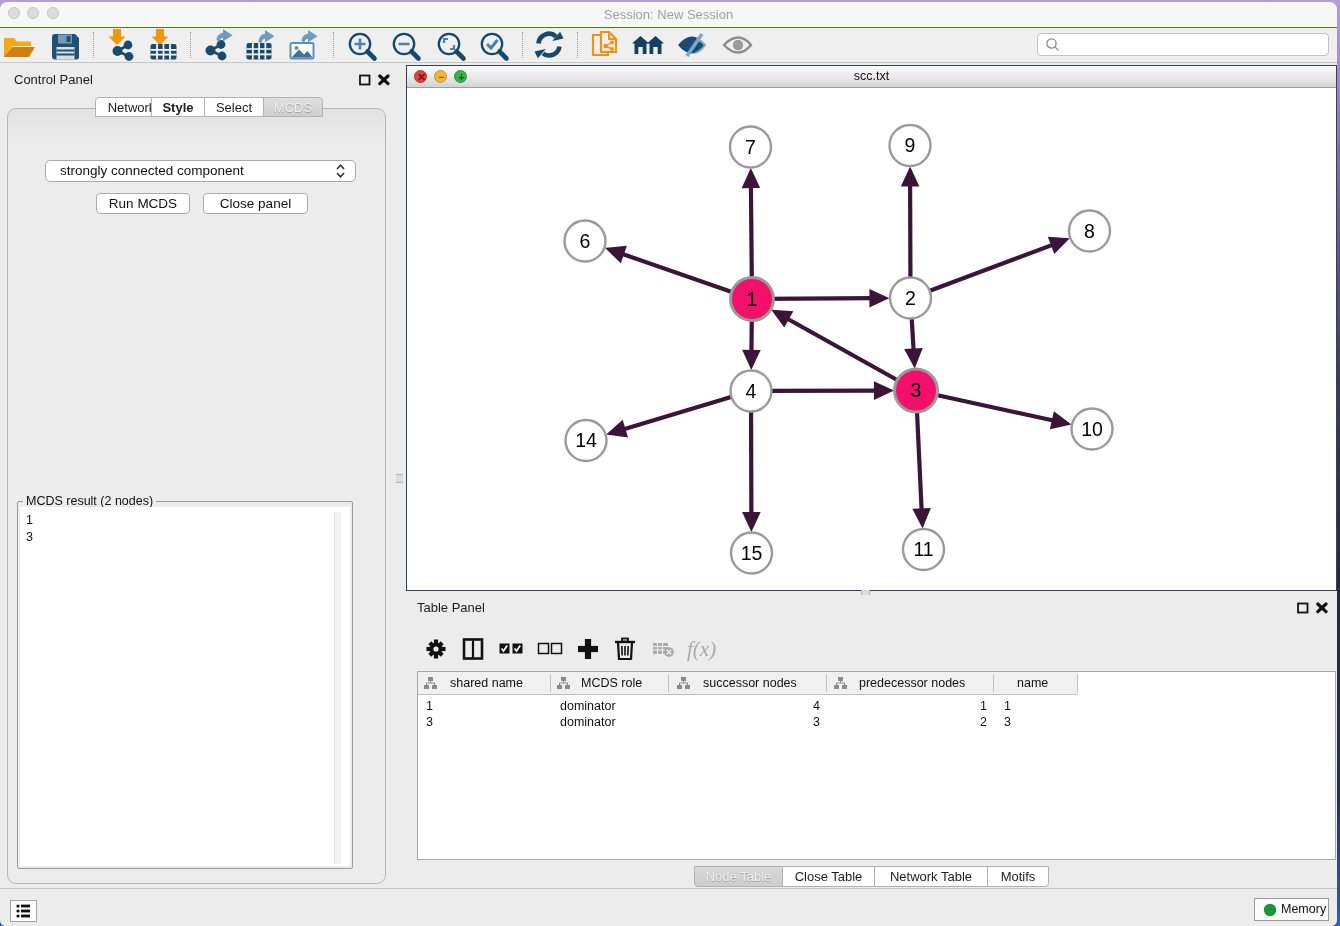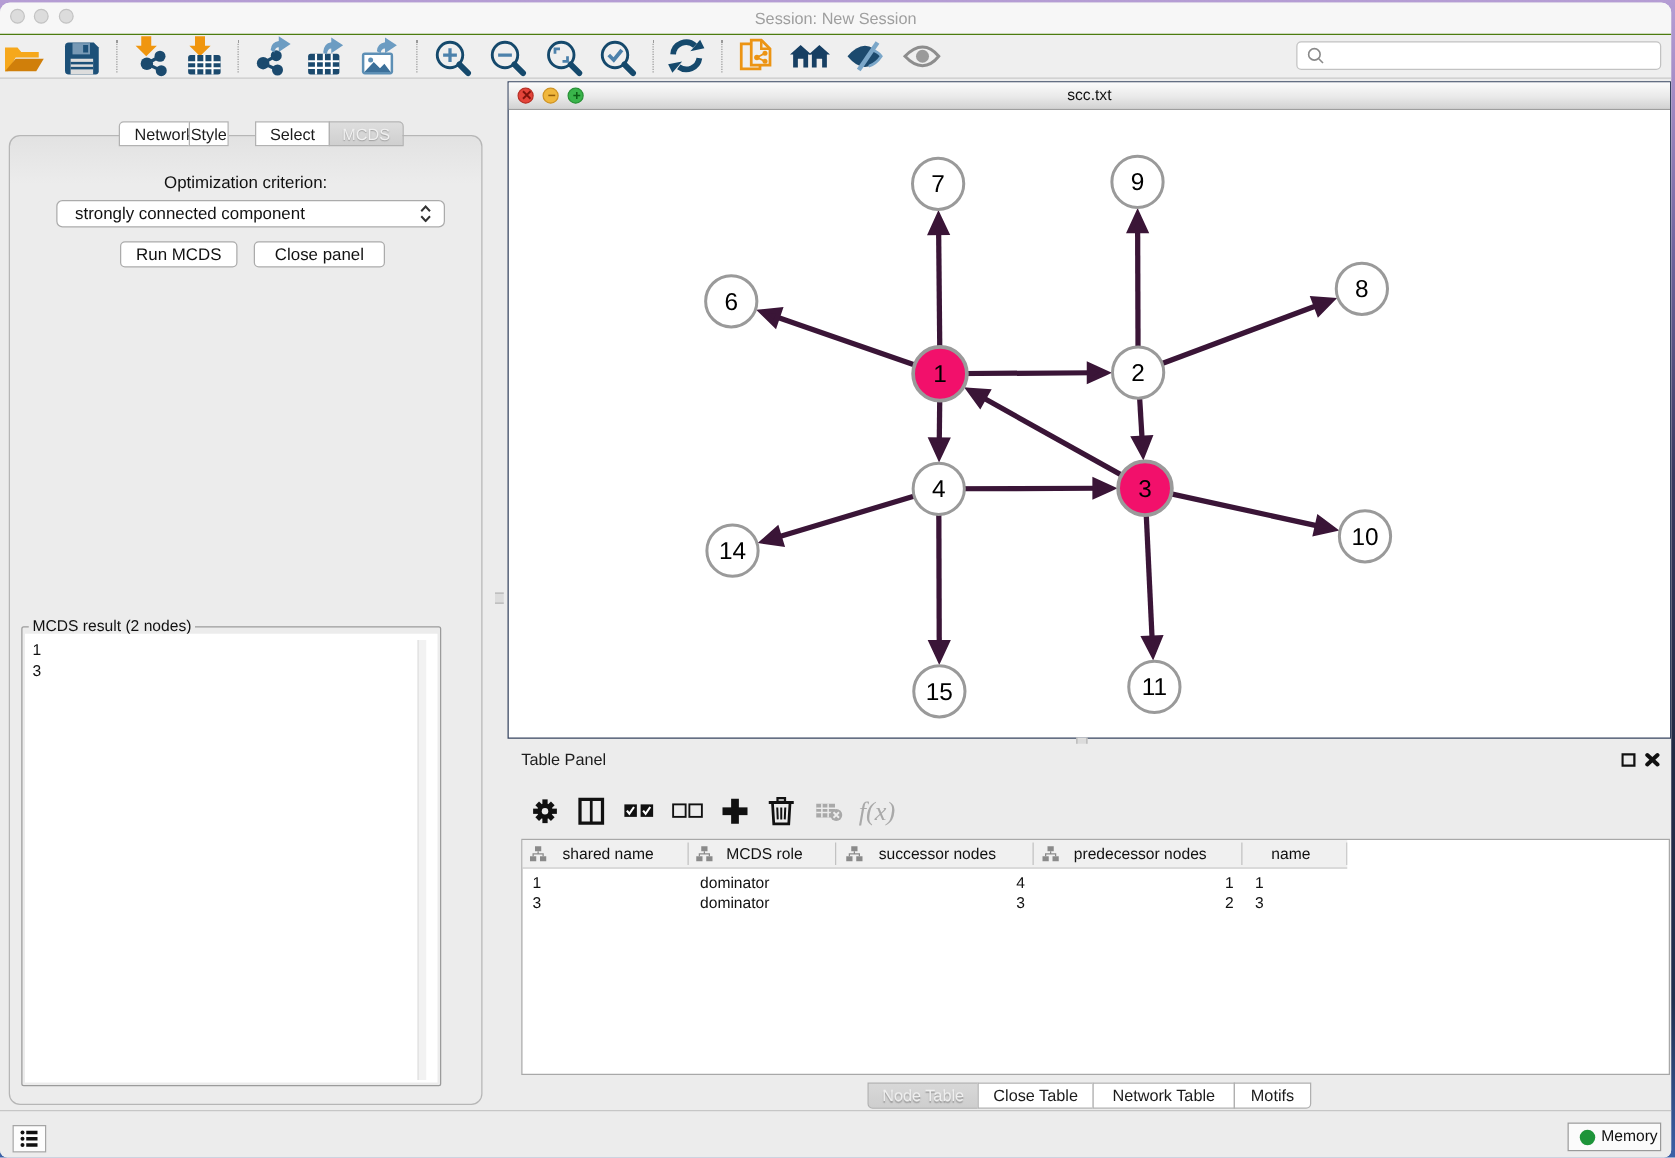--- a/index.html
+++ b/index.html
@@ -210,28 +210,34 @@
     <div class="tsep" style="left:522px"></div>
     <div class="tsep" style="left:577px"></div>
     <div class="search">
       <svg width="18" height="18" style="position:absolute;left:6px;top:2px" viewBox="0 0 18 18">
         <circle cx="7.5" cy="7.5" r="4.6" fill="none" stroke="#8a8a8a" stroke-width="1.3"></circle>
         <line x1="11" y1="11" x2="14.4" y2="14.4" stroke="#8a8a8a" stroke-width="1.3"></line>
       </svg>
     </div>
   </div>
 
+  <div class="cp-head">
+    <div class="cp-title">Control Panel</div>
+    <svg class="abs" style="left:359px;top:11px" width="32" height="12" viewBox="0 0 32 12">
+      <rect x="1" y="1.5" width="9.5" height="9" fill="none" stroke="#111" stroke-width="1.8"></rect>
+      <path d="M20.8 2 L29 9.6 M29 2 L20.8 9.6" stroke="#111" stroke-width="3.2" fill="none" stroke-linecap="round"></path>
+    </svg>
+  </div>
   <div class="tabs">
     <div class="tab" style="left:79px;width:73px;border-radius:4px 0 0 0;margin-left:16px;">Network</div>
-    <div class="tab" style="left:151px;width:32px;">Style</div>
+    <div class="tab" style="left:151px;width:54px;font-weight:bold;">Style</div>
     <div class="tab" style="left:204px;width:60px;">Select</div>
     <div class="tab" style="left:263px;width:60px;border-radius:0 4px 0 0;background:linear-gradient(180deg,#dedede,#cfcfcf);color:#f0f0f0;text-shadow:0 1px 1px #9a9a9a;">MCDS</div>
   </div>
   <div class="cp-body">
-    <div class="optlabel">Optimization criterion:</div>
     <div class="selbox">strongly connected component
       <svg width="11" height="14" style="position:absolute;right:9px;top:3px" viewBox="0 0 11 14">
         <path d="M2 5 L5.5 1.2 L9 5" fill="none" stroke="#333" stroke-width="1.6"></path>
         <path d="M2 9 L5.5 12.8 L9 9" fill="none" stroke="#333" stroke-width="1.6"></path>
       </svg>
     </div>
     <div class="btn" style="left:88px;width:94px;">Run MCDS</div>
     <div class="btn" style="left:195px;width:105px;">Close panel</div>
     <div class="fieldset">
       <div class="legend">MCDS result (2 nodes)</div>

